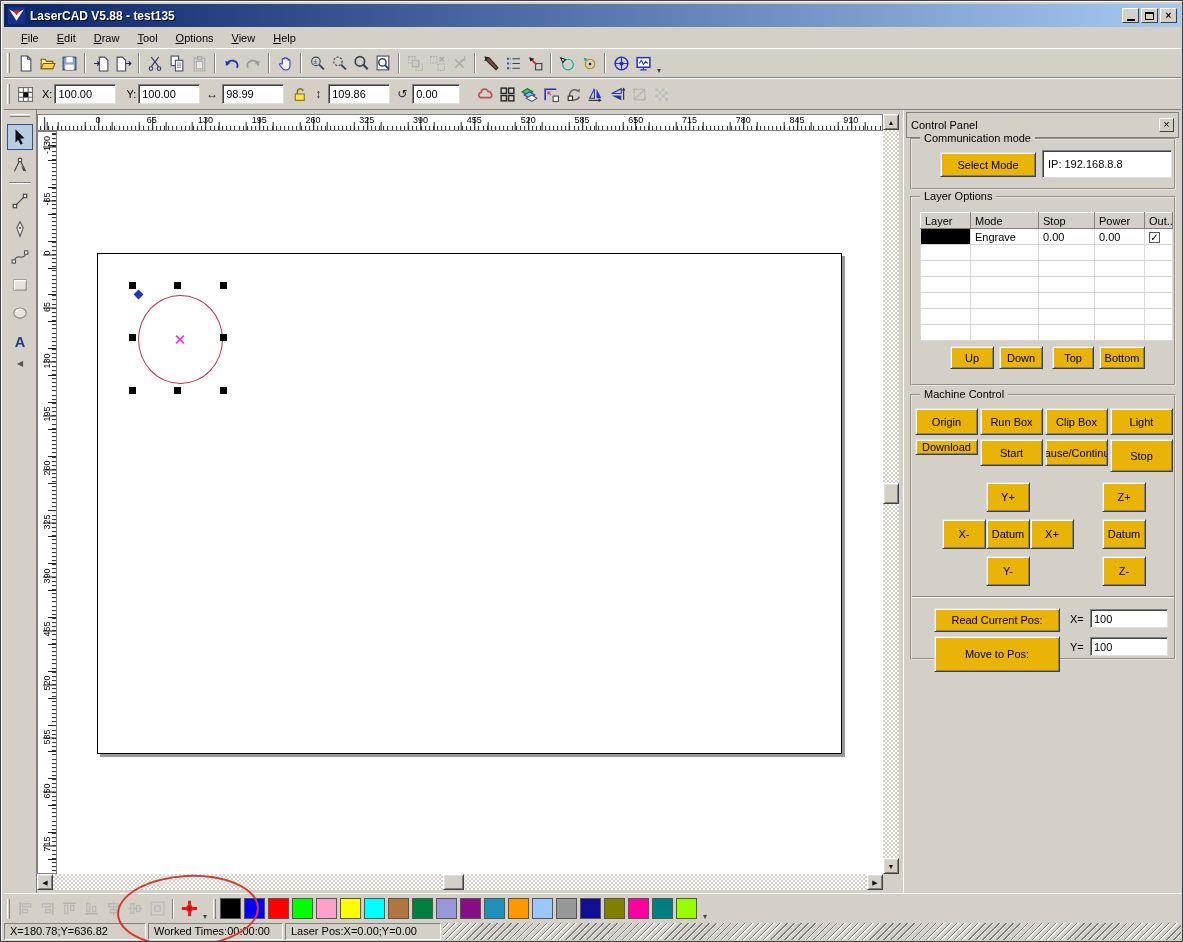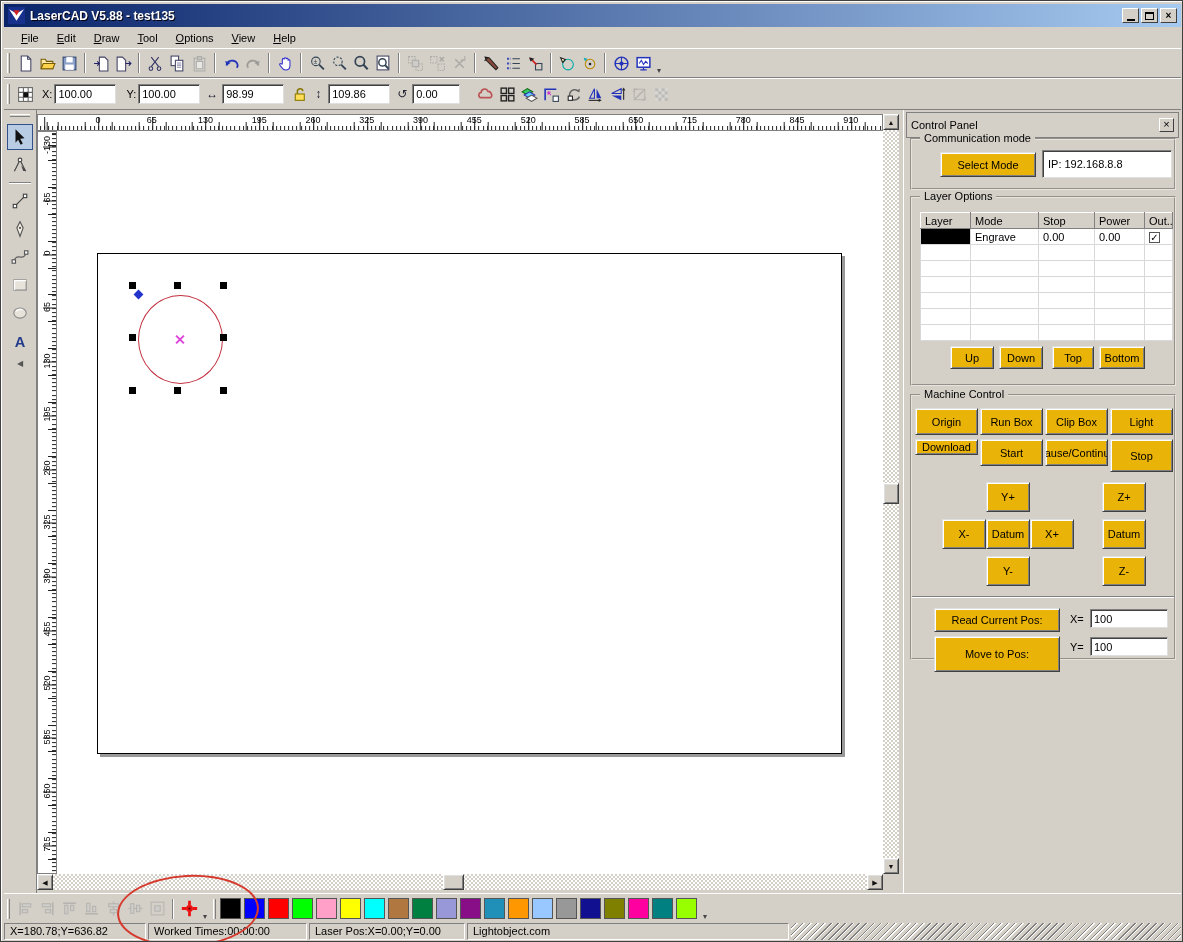--- a/index.html
+++ b/index.html
@@ -737,20 +737,19 @@
         <span class="swatch" style="background: rgb(128, 128, 0);"></span>
         <span class="swatch" style="background: rgb(255, 0, 160);"></span>
         <span class="swatch" style="background: rgb(0, 128, 128);"></span>
         <span class="swatch" style="background: rgb(152, 255, 0);"></span>
       </div>
     <span class="dd">▾</span>
   </div>
 
   <div class="statusbar">
     <span class="sb" style="width:142px">X=180.78;Y=636.82</span>
-    <span class="sb" style="width:159px">Worked Times:00:00:00</span>
+    <span class="sb" style="width:135px">Worked Times:00:00:00</span>
     <span class="sb" style="width:156px">Laser Pos:X=0.00;Y=0.00</span>
-    <span class="sb" style="width:322px">Lightobject.com</span>
     <span class="rgrip"></span>
   </div>
 
   <div class="annot"></div>
 </div>
 
 </body></html>

